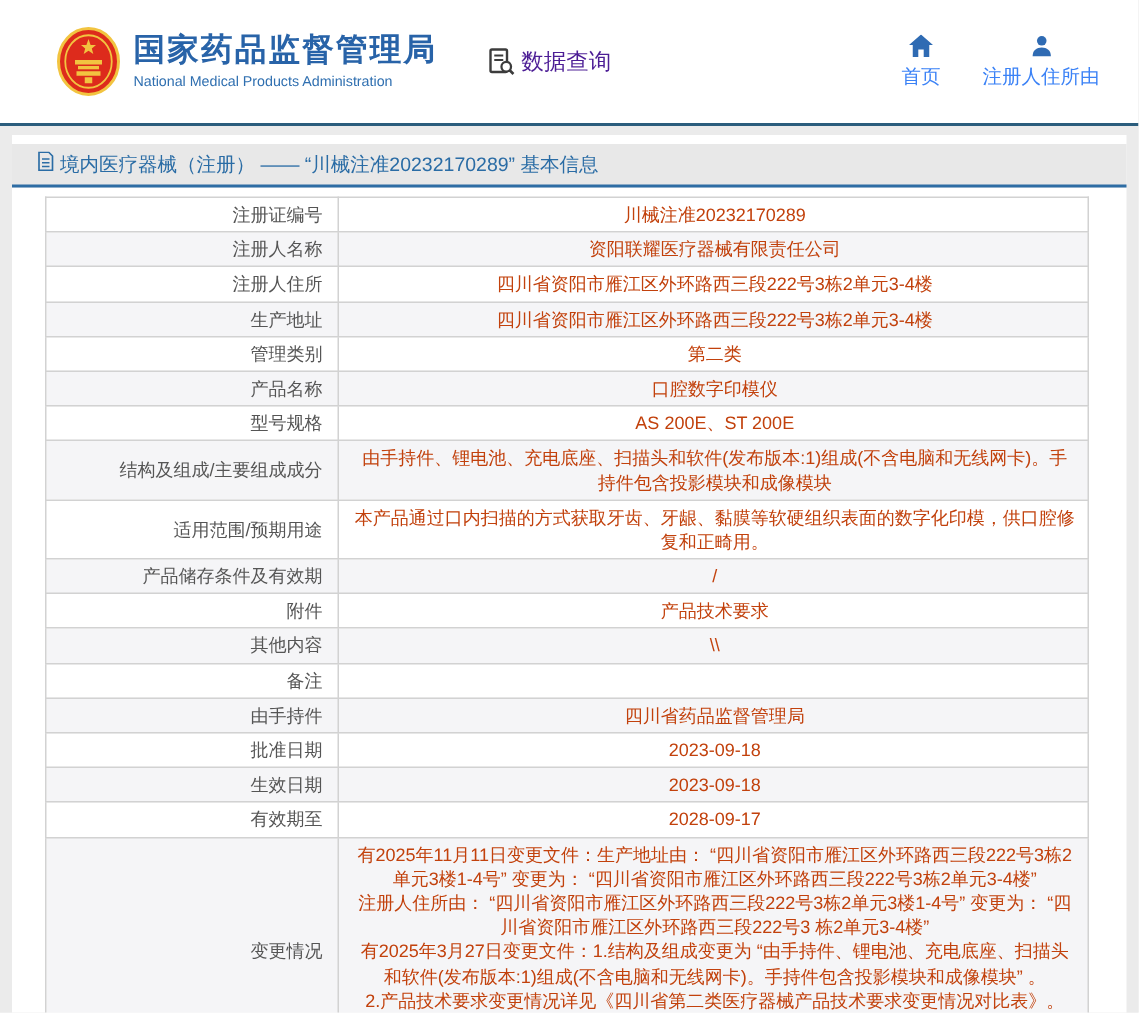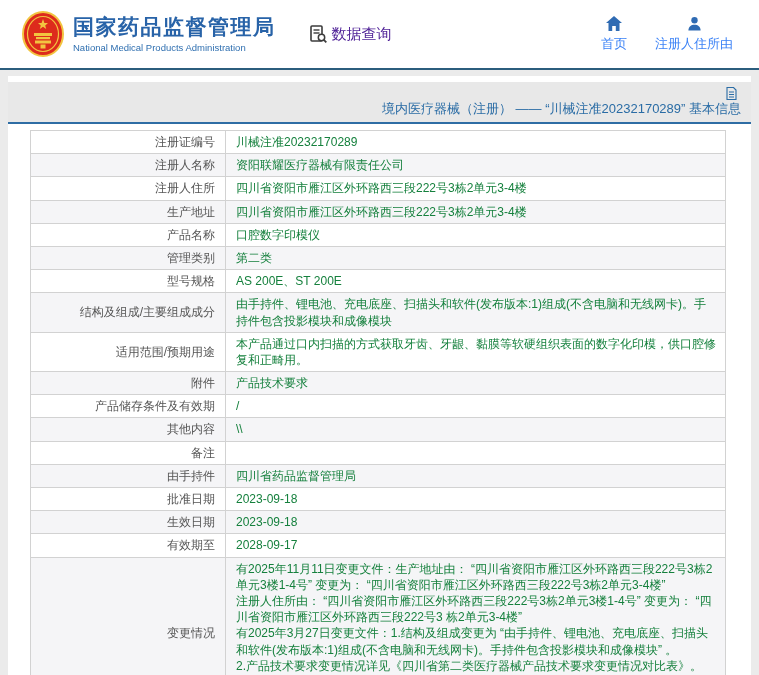--- a/index.html
+++ b/index.html
@@ -1,50 +1,50 @@
 <!DOCTYPE html>
 <html><head>
 <meta charset="utf-8">
 <style>
   * { margin:0; padding:0; box-sizing:border-box; }
   html,body { width:759px; height:675px; overflow:hidden;
     font-family:"Liberation Sans","DejaVu Sans",sans-serif; background:#ebebeb; }
 
   
-  .header { height:70px; background:#fff; display:flex; align-items:center;
-    padding:0 20px 0 22px; border-bottom:2px solid #2b5d7d; }
+  .header { height:84px; background:#fff; display:flex; align-items:center;
+    padding:0 20px 0 38px; border-bottom:2px solid #2b5d7d; }
   .logo-block { display:flex; align-items:center; cursor:pointer; }
   .emblem { width:42px; height:46px; margin-right:9px; flex:0 0 auto; }
   .org-names { display:flex; flex-direction:column; }
   .org-zh { font-size:21px; font-weight:bold; color:#2863a8; letter-spacing:1.5px; line-height:1.15; }
   .org-en { font-size:9.5px; color:#2f6fb0; margin-top:2px; }
   .section-entry { display:flex; align-items:center; margin-left:32px; cursor:pointer; }
   .section-entry svg { margin-right:4px; }
   .section-label { font-size:15px; color:#4c1d95; }
   .header-spacer { flex:1; }
   .top-nav { display:flex; gap:28px; margin-right:6px; }
   .nav-item { display:flex; flex-direction:column; align-items:center; cursor:pointer; }
   .nav-item svg { height:15px; margin-bottom:4px; }
   .nav-label { font-size:13px; color:#3b82f6; white-space:nowrap; }
 
   
   .content { padding:6px 8px 0 8px; }
   .card { background:#fff; padding:6px 0 10px 0; min-height:584px; }
   .page-title-bar { background:#e8e8e8; border-bottom:2px solid #2e6da4;
-    padding:5px 10px 4px 17px; display:flex; align-items:flex-end;flex-direction:column; }
+    padding:5px 10px 4px 17px; display:flex; align-items:flex-start; }
   .doc-icon { margin-right:4px; flex:0 0 auto; }
   .page-title { font-size:13px; color:#2a6ca5; }
 
   table.info { border-collapse:collapse; margin:6px auto 0 22px; width:696px;
     table-layout:fixed; }
   table.info th, table.info td { border:1px solid #d2d2d2; font-weight:normal;
     font-size:12px; line-height:1.35; vertical-align:middle; }
   table.info th { width:195px; text-align:right; color:#555;
     padding:3px 10px 3px 4px;margin-left:24px; }
-  table.info td { color:#15803d; text-align:left; padding:3px 8px 3px 10px;
+  table.info td { color:#c2410c; text-align:center; padding:3px 8px 3px 10px;
     white-space:pre-line; word-break:break-all; }
   table.info tr:nth-child(even) { background:#f5f5f7; }
 </style>
 </head>
 <body>
 
 <div class="header">
   <div class="logo-block">
     <svg class="emblem" viewBox="0 0 42 46">
       <ellipse cx="21" cy="23" rx="20" ry="22" fill="#dd2b1c" stroke="#f2c440" stroke-width="2"></ellipse>
@@ -116,46 +116,46 @@
   </tr>
           <tr>
     <th>注册人住所</th>
     <td>四川省资阳市雁江区外环路西三段222号3栋2单元3-4楼</td>
   </tr>
           <tr>
     <th>生产地址</th>
     <td>四川省资阳市雁江区外环路西三段222号3栋2单元3-4楼</td>
   </tr>
           <tr>
+    <th>管理类别</th>
+    <td>第二类</td>
+  </tr>
+          <tr>
     <th>产品名称</th>
     <td>口腔数字印模仪</td>
-  </tr>
-          <tr>
-    <th>管理类别</th>
-    <td>第二类</td>
   </tr>
           <tr>
     <th>型号规格</th>
     <td>AS 200E、ST 200E</td>
   </tr>
           <tr>
     <th>结构及组成/主要组成成分</th>
     <td>由手持件、锂电池、充电底座、扫描头和软件(发布版本:1)组成(不含电脑和无线网卡)。手持件包含投影模块和成像模块</td>
   </tr>
           <tr>
     <th>适用范围/预期用途</th>
     <td>本产品通过口内扫描的方式获取牙齿、牙龈、黏膜等软硬组织表面的数字化印模，供口腔修复和正畸用。</td>
   </tr>
           <tr>
+    <th>产品储存条件及有效期</th>
+    <td>/</td>
+  </tr>
+          <tr>
     <th>附件</th>
     <td>产品技术要求</td>
-  </tr>
-          <tr>
-    <th>产品储存条件及有效期</th>
-    <td>/</td>
   </tr>
           <tr>
     <th>其他内容</th>
     <td>\\</td>
   </tr>
           <tr>
     <th>备注</th>
     <td></td>
   </tr>
           <tr>

